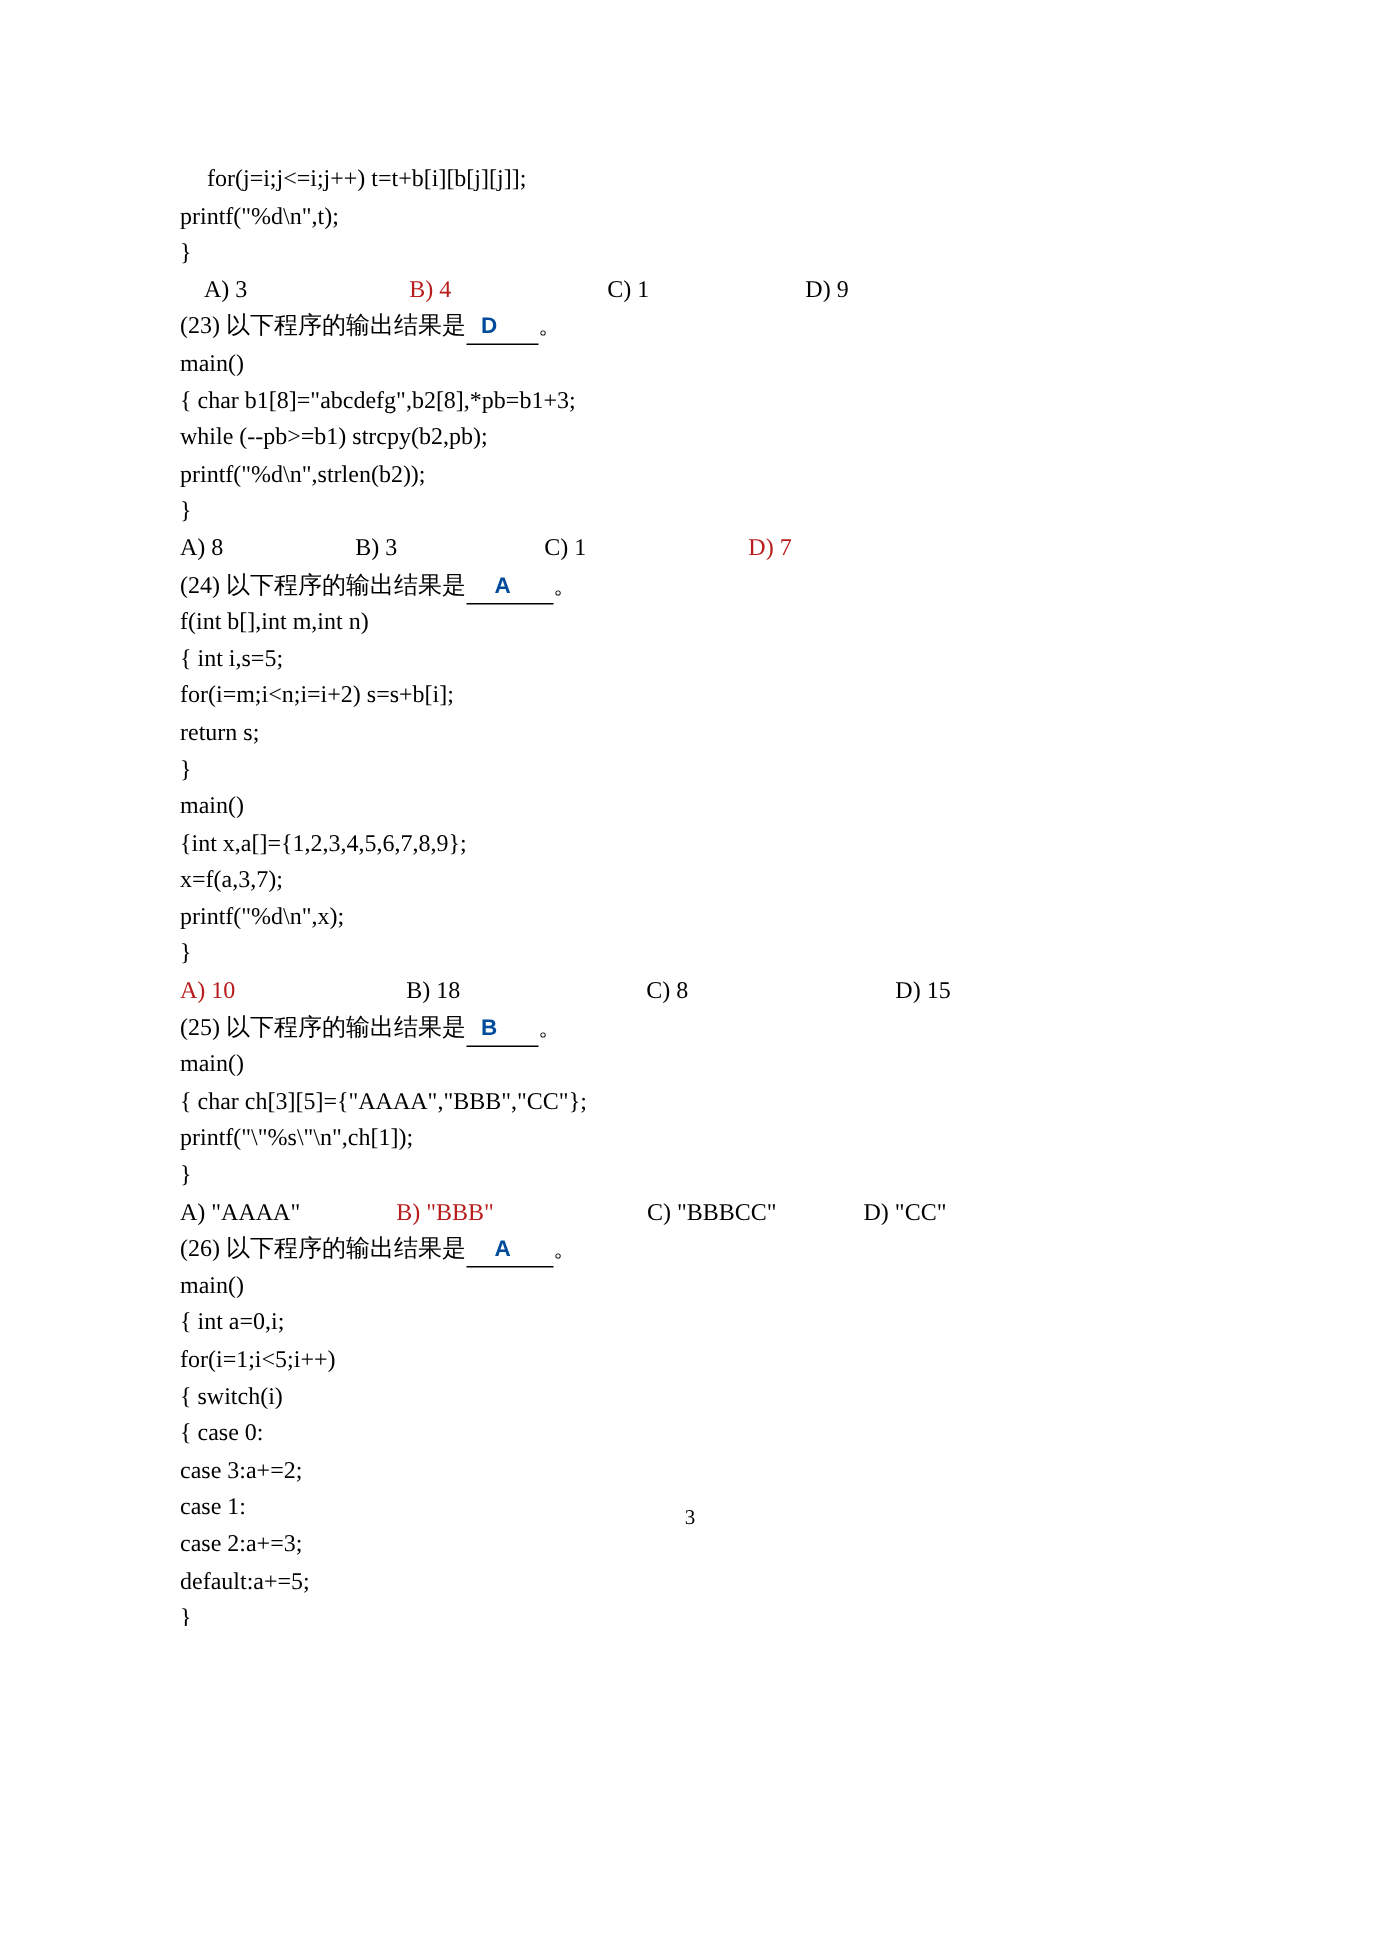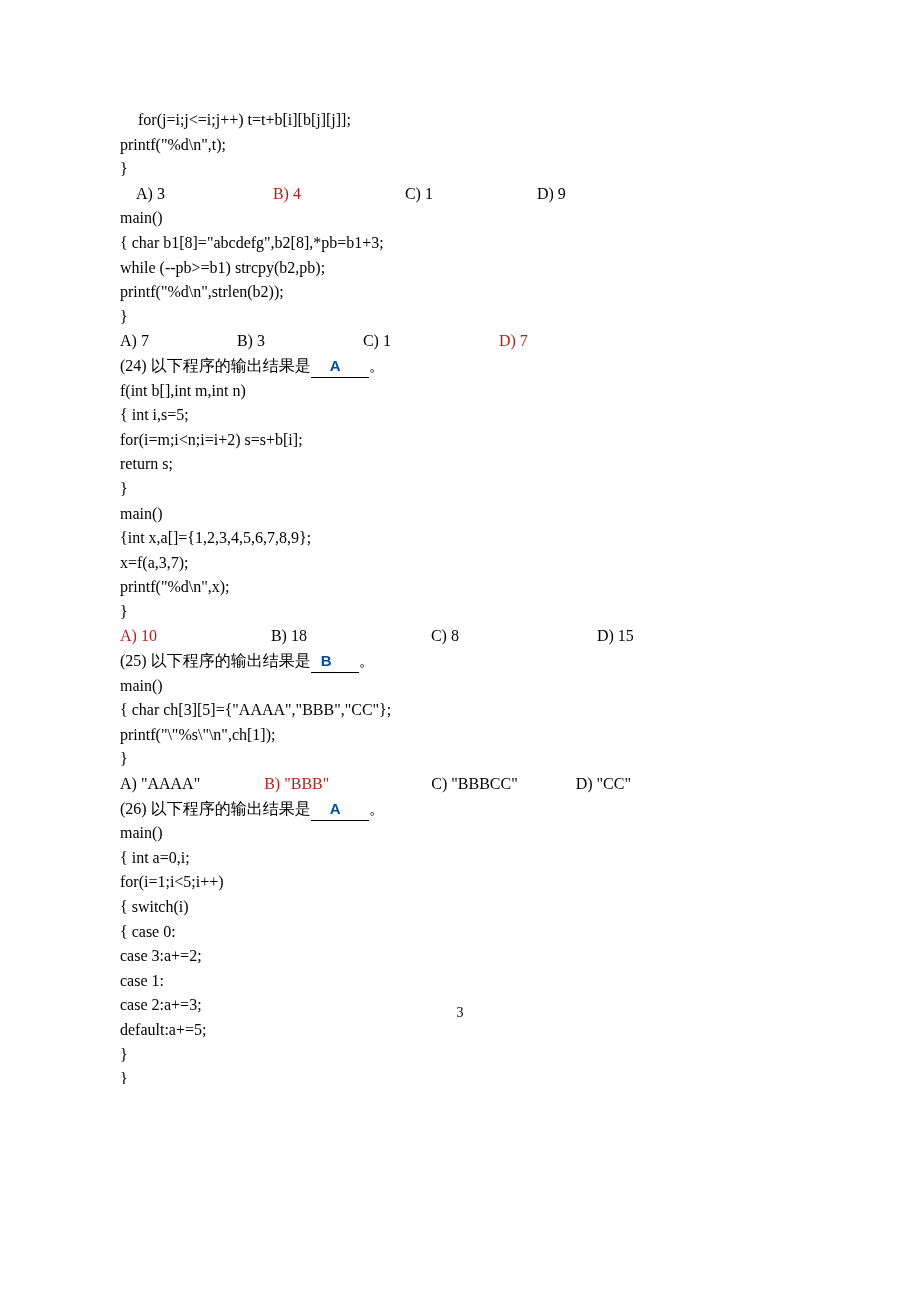--- a/index.html
+++ b/index.html
@@ -65,27 +65,30 @@
     <span style="width:12px;"></span>
     <span>A) 3</span>
     <span style="width:100px;"></span>
     <span class="red">B) 4</span>
     <span style="width:96px;"></span>
     <span>C) 1</span>
     <span style="width:96px;"></span>
     <span>D) 9</span>
   </div>
 
+  <div>
+    <span>(23)  以下程序的输出结果是</span><span class="blank"><span class="ans">D</span>&nbsp;&nbsp;&nbsp;&nbsp;</span><span>。</span>
+  </div>
   <div>main()</div>
   <div>{    char    b1[8]="abcdefg",b2[8],*pb=b1+3;</div>
   <div>while (--pb&gt;=b1)    strcpy(b2,pb);</div>
   <div>printf("%d\n",strlen(b2));</div>
   <div>}</div>
   <div class="opts">
-    <span>A) 7</span>
+    <span>A) 8</span>
     <span style="width:80px;"></span>
     <span>B) 3</span>
     <span style="width:90px;"></span>
     <span>C) 1</span>
     <span style="width:100px;"></span>
     <span class="red">D) 7</span>
   </div>
 
   <div>
     <span>(24)  以下程序的输出结果是</span><span class="blank2">&nbsp;&nbsp;<span class="ans">A</span>&nbsp;&nbsp;&nbsp;&nbsp;</span><span>。</span>

